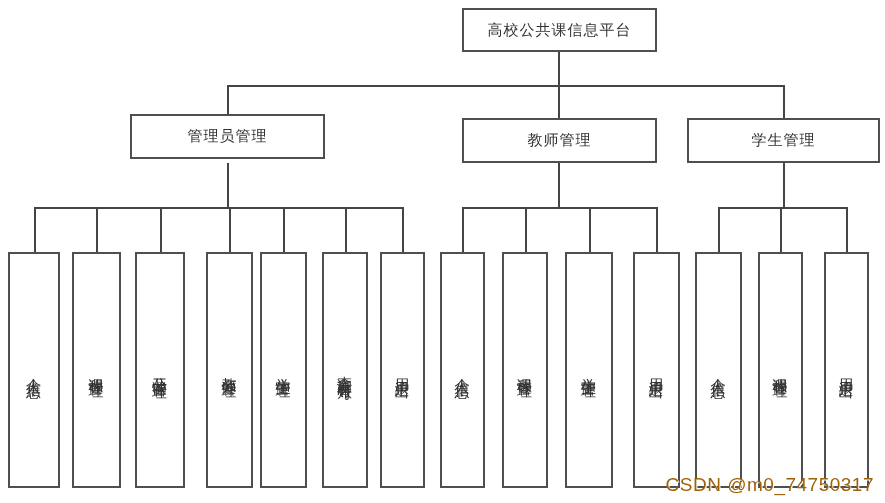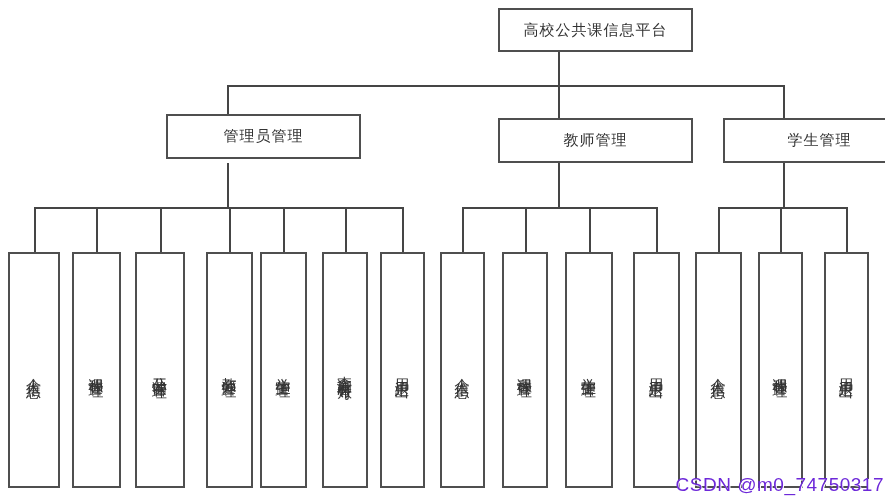--- a/index.html
+++ b/index.html
@@ -22,45 +22,44 @@
     box-sizing: border-box;
     display: flex;
     align-items: center;
     justify-content: center;
     color: #333333;
     font-size: 15px;
     letter-spacing: 1px;
   }
   .box.h { 
     text-align: right;
-    margin-left: 36px;
   }
   .box.v { 
     top: 252px;
     height: 236px;
   }
   .box.v span {
     writing-mode: vertical-lr;
     text-orientation: upright;
     letter-spacing: 2px;
     font-size: 15px;
     line-height: 1;
   }
   .line {
     position: absolute;
     background: #454545;
   }
   .vline { width: 1.5px; }
   .hline { height: 1.5px; }
   #watermark {
     position: absolute;
-    right: 1px;
+    right: 11px;
     bottom: 7px;
     font-size: 19px;
-    color: #6d28d9;
+    color: #a16207;
     letter-spacing: 0.5px;
     white-space: nowrap;
     text-shadow: 1px 1px 0 #ffffff;
   }
 </style>
 </head>
 <body>
 
 <div id="canvas">
 

